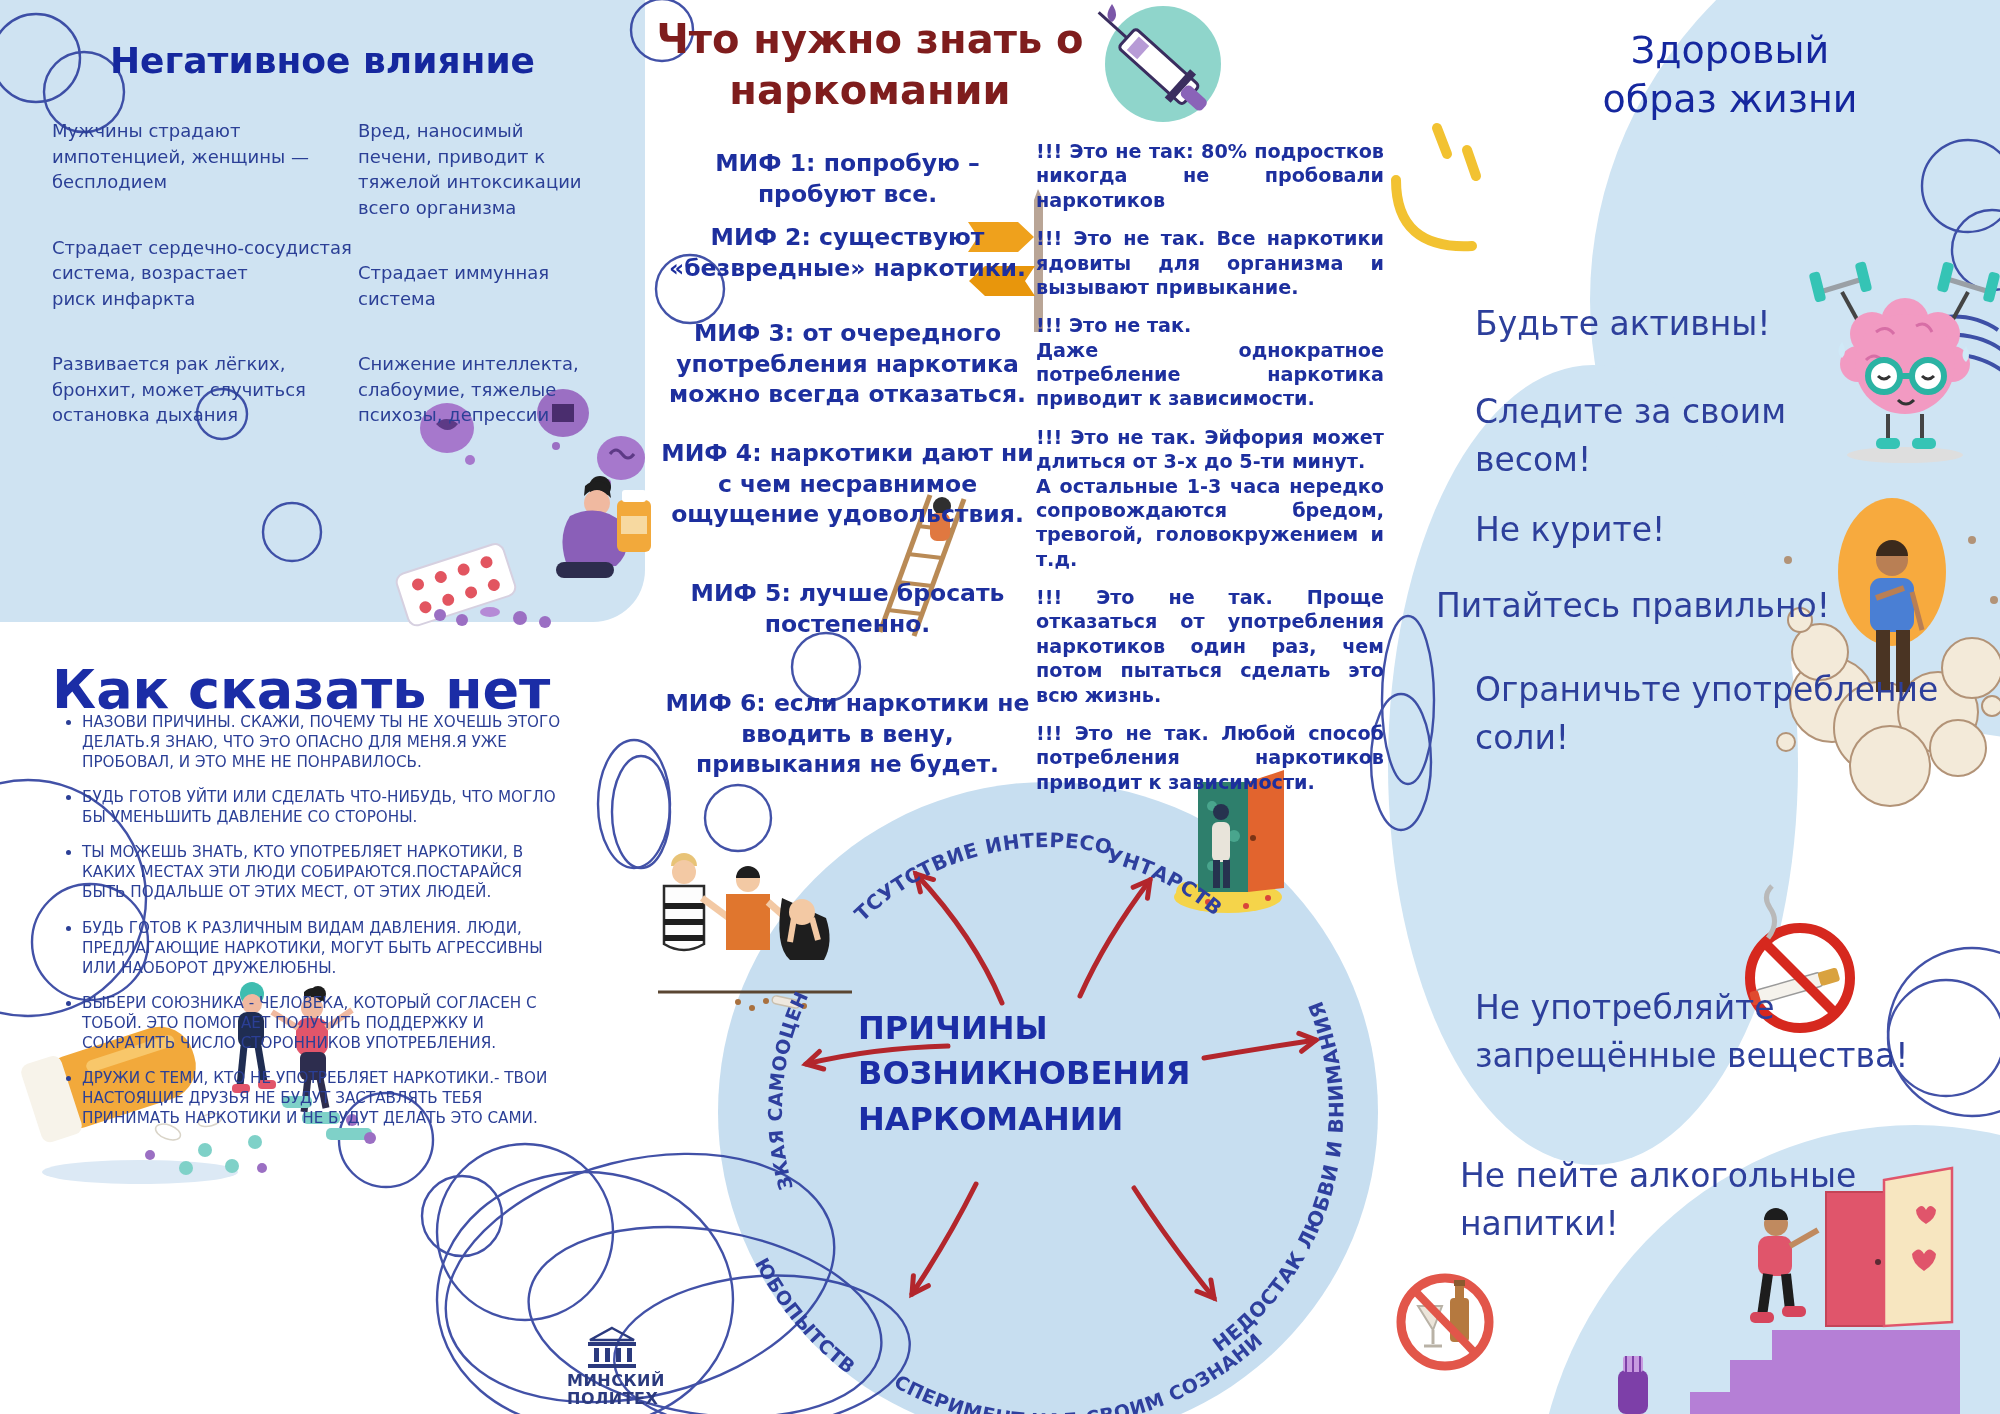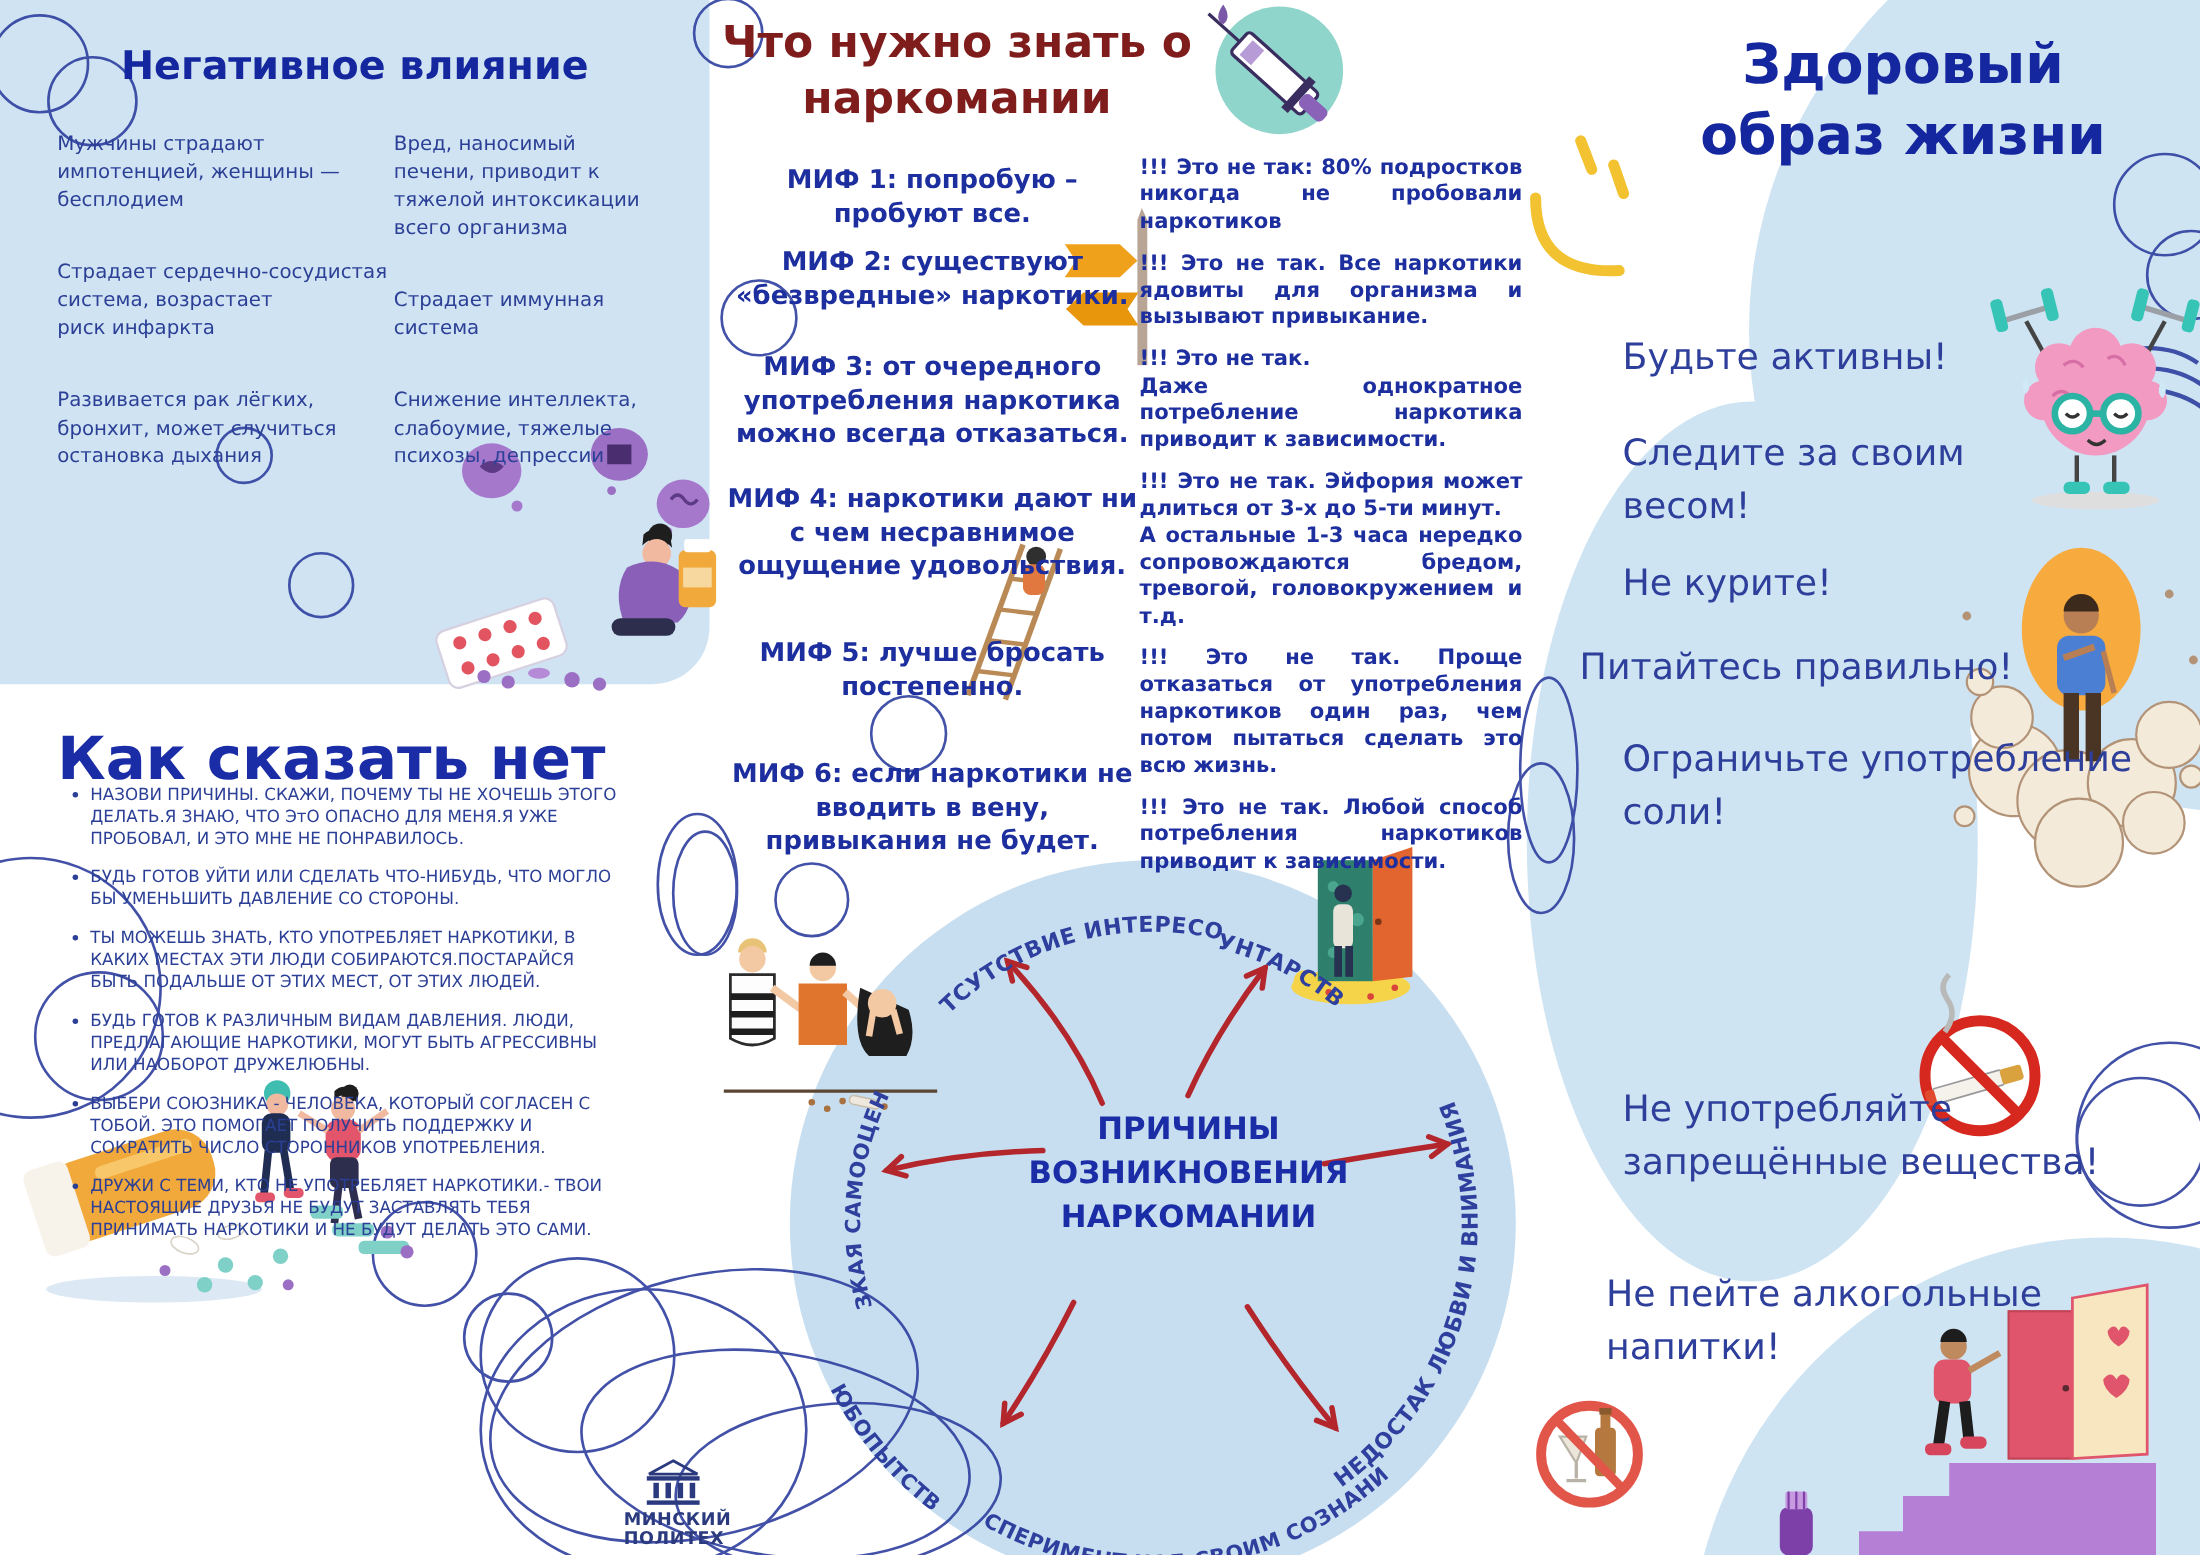--- a/index.html
+++ b/index.html
@@ -13,22 +13,22 @@
   .h-left{color:#15279e;font-weight:bold;font-size:36px;text-align:center;}
   .body-blue{color:#2b3f96;}
   .col p{margin:0 0 40px 0;font-size:18px;line-height:1.42;white-space:pre-line;}
   .sayno-title{color:#1b2da6;font-weight:bold;font-size:54px;}
   ul.bullets{margin:0;padding-left:26px;list-style:disc;}
   ul.bullets li{font-size:15.2px;line-height:1.32;margin-bottom:15px;color:#2b3f96;font-weight:500;}
   .mid-title{color:#7f1d1d;font-weight:bold;font-size:40px;line-height:1.28;text-align:center;}
   .myth{color:#1d2f9e;font-weight:bold;font-size:23.5px;line-height:1.3;text-align:center;width:385px;}
   .rebuts p{margin:0 0 14px 0;color:#1d2f9e;font-weight:bold;font-size:19.2px;
             line-height:1.27;text-align:justify;white-space:pre-line;}
-  .diagram-center{color:#1b2da6;font-weight:bold;font-size:28px;line-height:1.42;text-align:center;}
-  .right-title{color:#15279e;font-weight:bold;font-size:50px;line-height:1.3;text-align:center;}
+  .diagram-center{color:#1b2da6;font-weight:bold;font-size:32px;line-height:1.42;text-align:left;}
+  .right-title{color:#15279e;font-weight:normal;font-size:38px;line-height:1.3;text-align:center;}
   .right-item{color:#2d3f9b;font-size:33px;font-weight:500;line-height:1.45;}
   .logo-text{color:#2b3a7e;font-weight:bold;font-size:16px;line-height:1.15;
              text-align:center;letter-spacing:.5px;}
 </style>
 </head>
 <body>
 
 <div class="page">
 
   <div class="panel-blue"></div>

